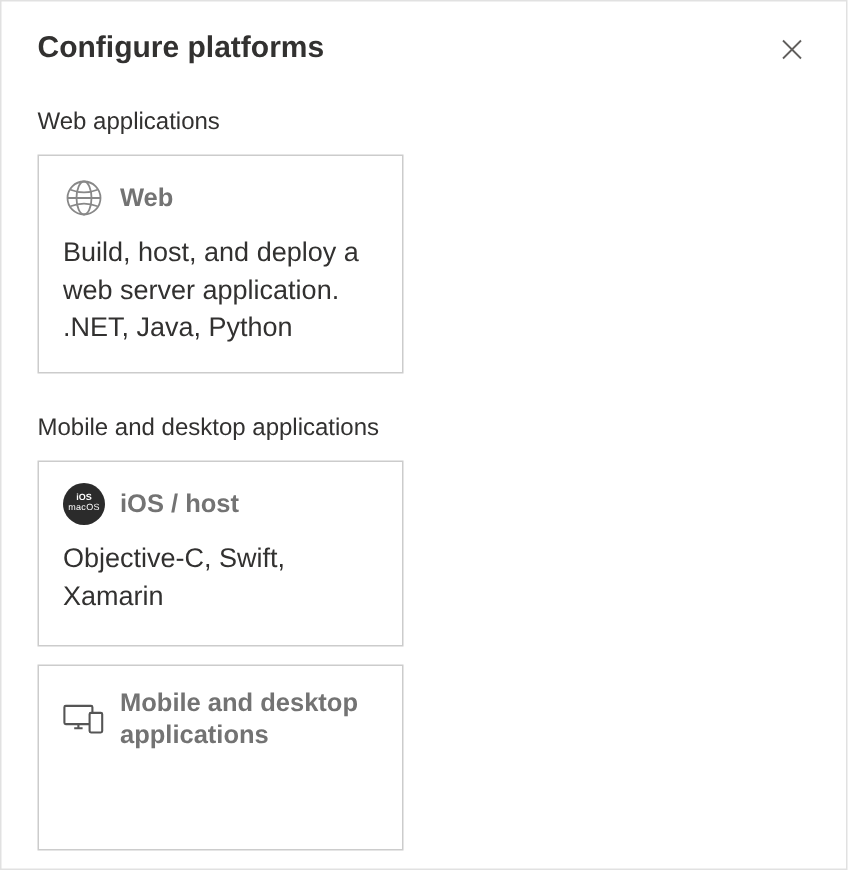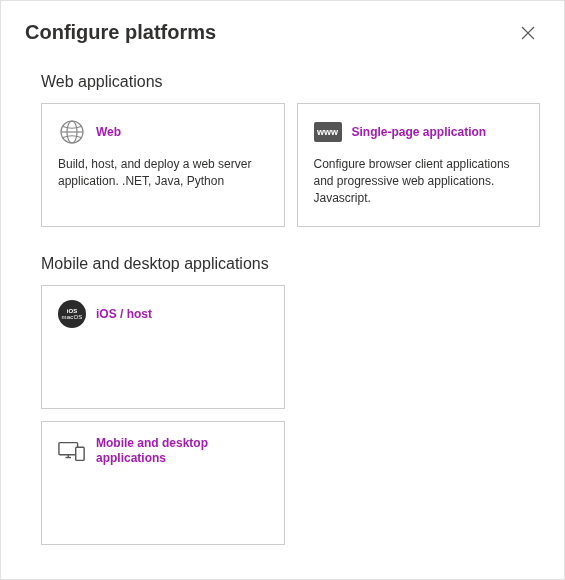--- a/index.html
+++ b/index.html
@@ -32,21 +32,20 @@
     color: #605e5c;
     width: 24px;
     height: 24px;
     display: flex;
     align-items: center;
     justify-content: center;
   }
   .close-btn svg { width: 14px; height: 14px; }
   .section {
     margin-top: 28px;
-    margin-left: 16px;
   }
   .section-title {
     font-size: 16px;
     font-weight: 400;
     color: #323130;
     margin-bottom: 12px;
   }
   .card-row {
     display: flex;
     gap: 12px;
@@ -68,27 +67,27 @@
   }
   .card-icon {
     width: 28px;
     height: 28px;
     display: flex;
     align-items: center;
     justify-content: center;
     flex-shrink: 0;
   }
   .card-title {
-    font-size: 12px;
+    font-size: 17px;
     font-weight: 700;
-    color: #a21caf;
+    color: #737373;
     line-height: 1.25;
   }
   .card-desc {
-    font-size: 12px;
+    font-size: 18px;
     color: #323130;
     line-height: 1.4;
   }
   
   .ios-badge {
     width: 28px; height: 28px; border-radius: 50%;
     background: #2b2b2b; color: #fff;
     display: flex; flex-direction: column;
     align-items: center; justify-content: center;
     font-size: 6px; line-height: 1.05;
@@ -130,47 +129,39 @@
             <line x1="3" y1="14" x2="25" y2="14"></line>
             <path d="M5 8.5 Q14 12 23 8.5"></path>
             <path d="M5 19.5 Q14 16 23 19.5"></path>
           </svg>
         </div>
         <div class="card-title">Web</div>
       </div>
       <div class="card-desc">Build, host, and deploy a web server application. .NET, Java, Python</div>
     </div>
 
-    <div class="card">
-      <div class="card-head">
-        <div class="card-icon">
-          <div class="www-badge">www</div>
-        </div>
-        <div class="card-title">Single-page application</div>
-      </div>
-      <div class="card-desc">Configure browser client applications and progressive web applications. Javascript.</div>
-    </div>
 
   </div>
 </div>
 
 <div class="section">
   <div class="section-title">Mobile and desktop applications</div>
   <div class="card-row">
 
     <div class="card">
       <div class="card-head">
         <div class="card-icon">
           <div class="ios-badge">
             <span class="l1">iOS</span>
             <span class="l2">macOS</span>
           </div>
         </div>
         <div class="card-title">iOS / host</div>
       </div>
+      <div class="card-desc">Objective-C, Swift, Xamarin</div>
     </div>
 
 
   </div>
 
   <div class="card-row">
 
     <div class="card">
       <div class="card-head">
         <div class="card-icon">

